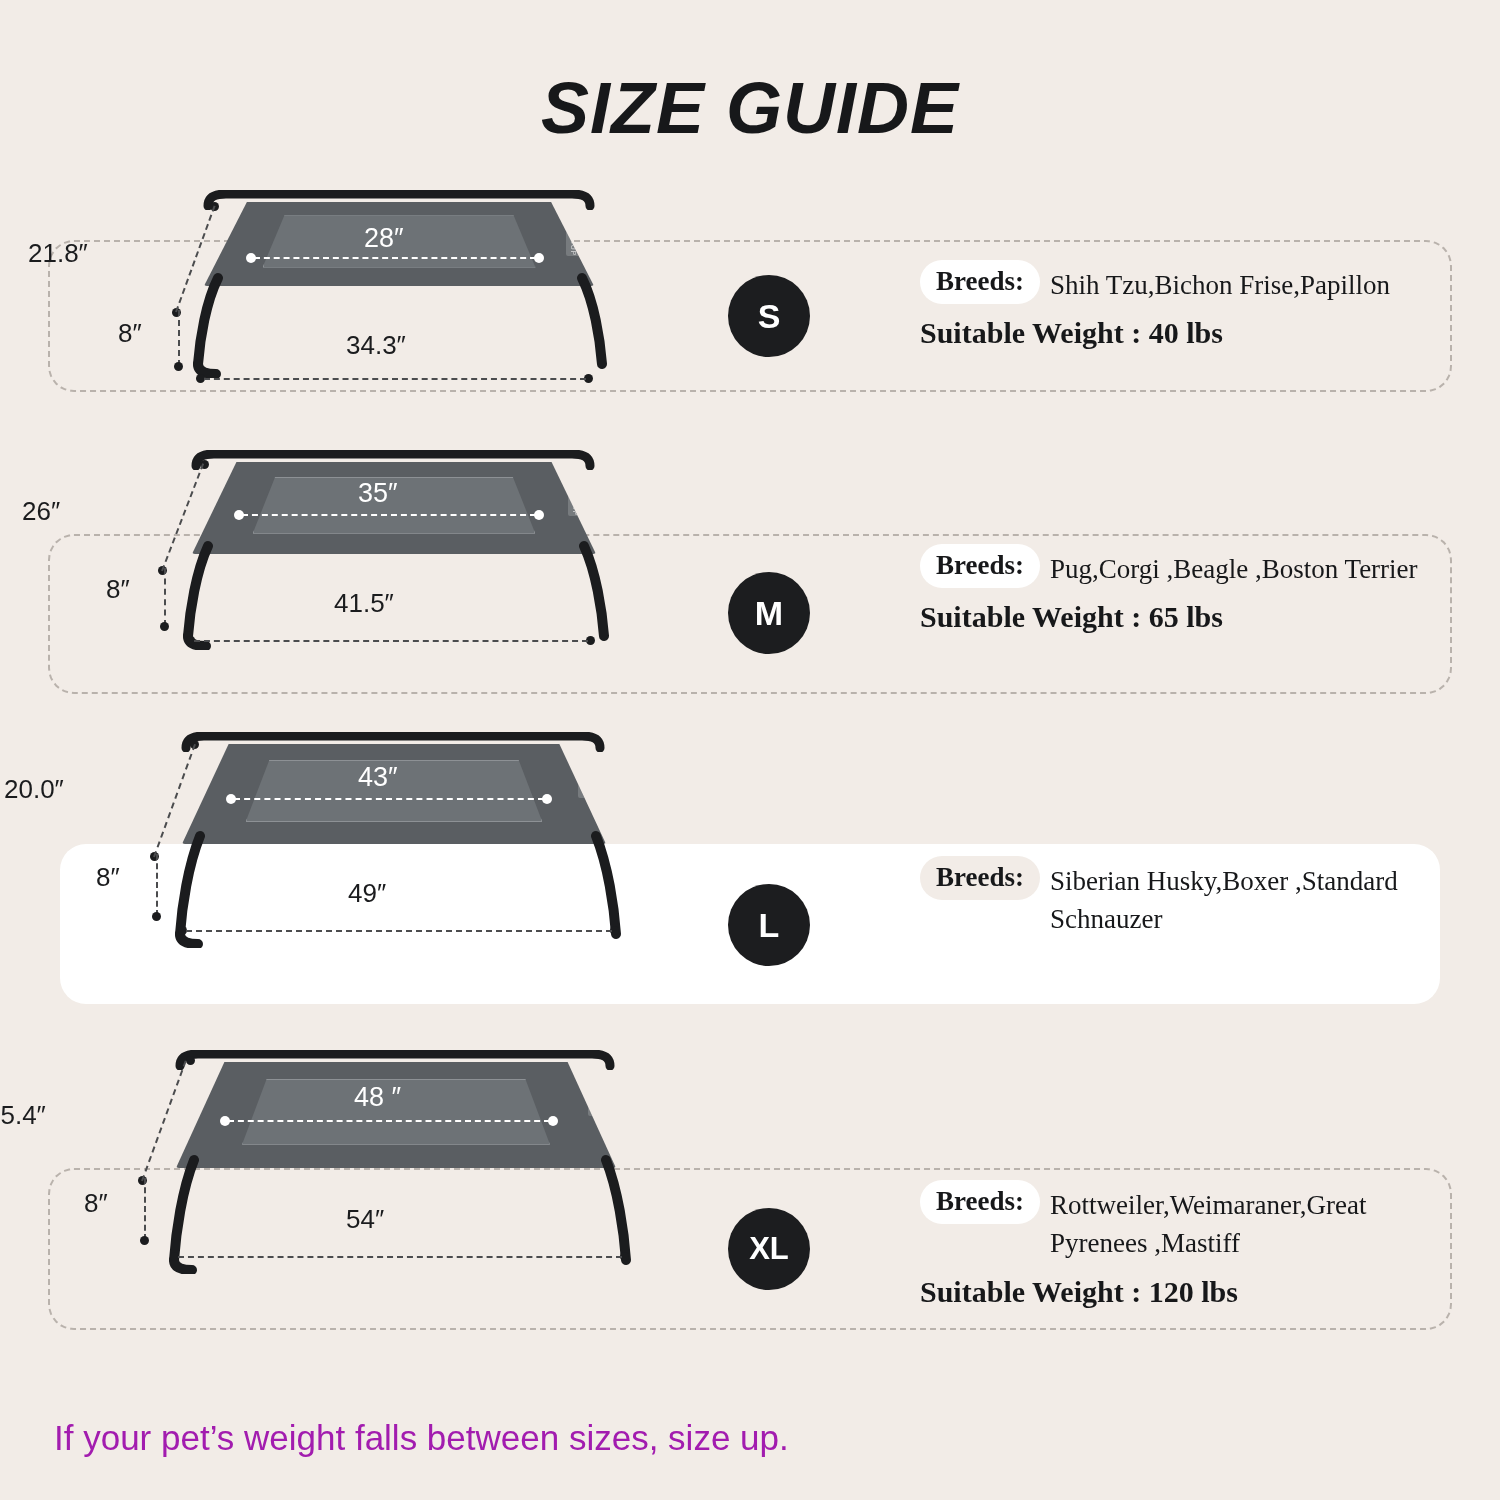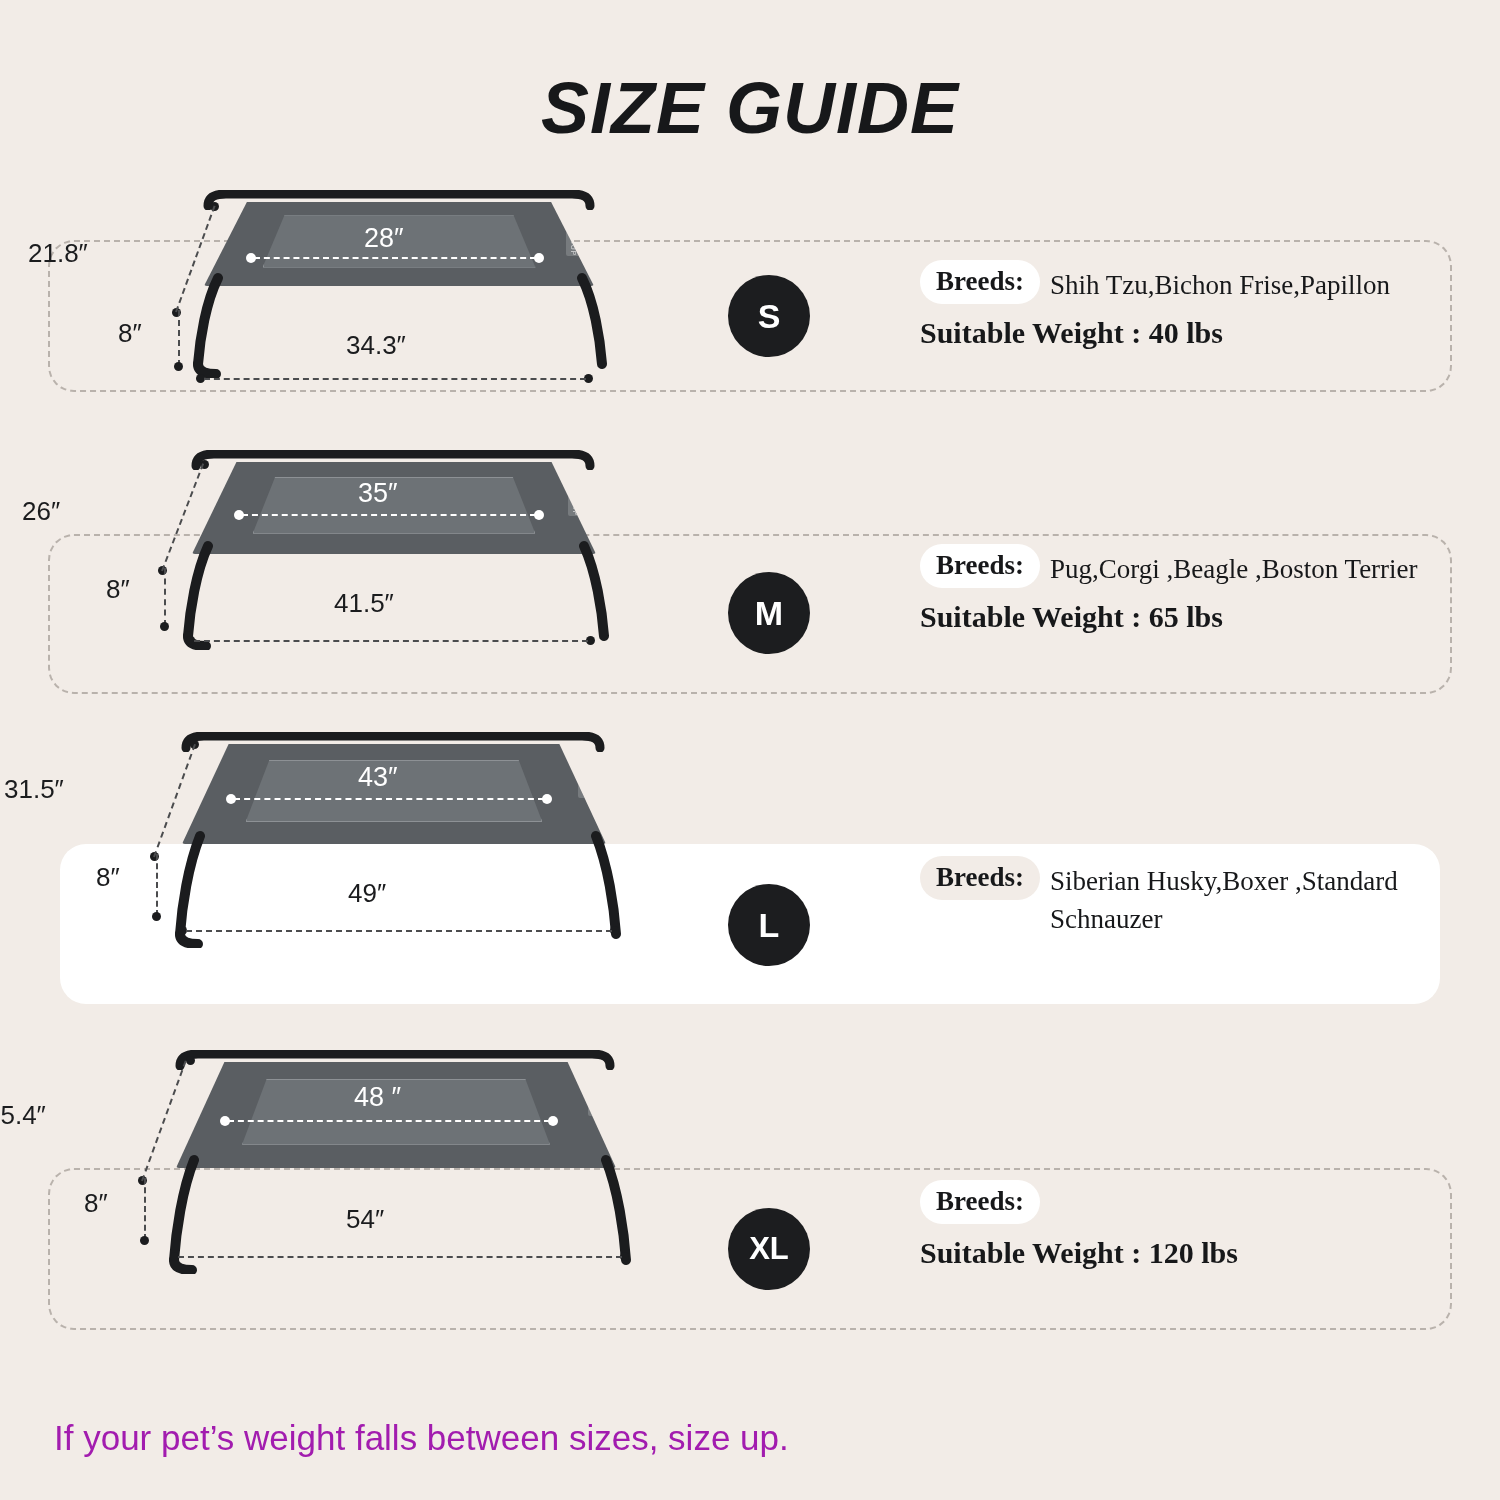--- a/index.html
+++ b/index.html
@@ -360,21 +360,21 @@
       </div>
 
       <div class="dot white" style="left:130px;top:68px;"></div>
       <div class="dot white" style="left:446px;top:68px;"></div>
       <div class="dline white" style="left:138px;top:72px;width:310px;"></div>
       <div class="dim-top" style="left:262px;top:36px;">43″</div>
 
       <div class="dot" style="left:94px;top:14px;"></div>
       <div class="dot" style="left:54px;top:126px;"></div>
       <div class="slant" style="left:58px;top:130px;width:120px;transform:rotate(-70deg);"></div>
-      <div class="dim" style="left:-92px;top:48px;">31.5″</div>
+      <div class="dim" style="left:-92px;top:48px;">20.0″</div>
 
       <div class="vline" style="left:60px;top:128px;height:62px;"></div>
       <div class="dot" style="left:56px;top:186px;"></div>
       <div class="dim" style="left:0px;top:136px;">8″</div>
 
       <div class="dot" style="left:82px;top:200px;"></div>
       <div class="dot" style="left:514px;top:200px;"></div>
       <div class="dline" style="left:90px;top:204px;width:426px;"></div>
       <div class="dim" style="left:252px;top:152px;">49″</div>
     </div>
@@ -432,20 +432,21 @@
       <div class="dot" style="left:524px;top:212px;"></div>
       <div class="dline" style="left:82px;top:216px;width:444px;"></div>
       <div class="dim" style="left:250px;top:164px;">54″</div>
     </div>
 
     <div class="badge xl" style="left:728px;top:168px;">XL</div>
 
     <div class="info" style="left:920px;top:140px;width:530px;">
       <div class="breed-line">
         <span class="breeds-label">Breeds:</span>
+        <span class="breed-text">Rottweiler,Weimaraner,Great Pyrenees ,Mastiff</span>
       </div>
       <div class="weight">Suitable Weight : 120 lbs</div>
     </div>
   </div>
 
 </div>
 
 <div class="footer">If your pet’s weight falls between sizes, size up.</div>
 
 </body></html>

